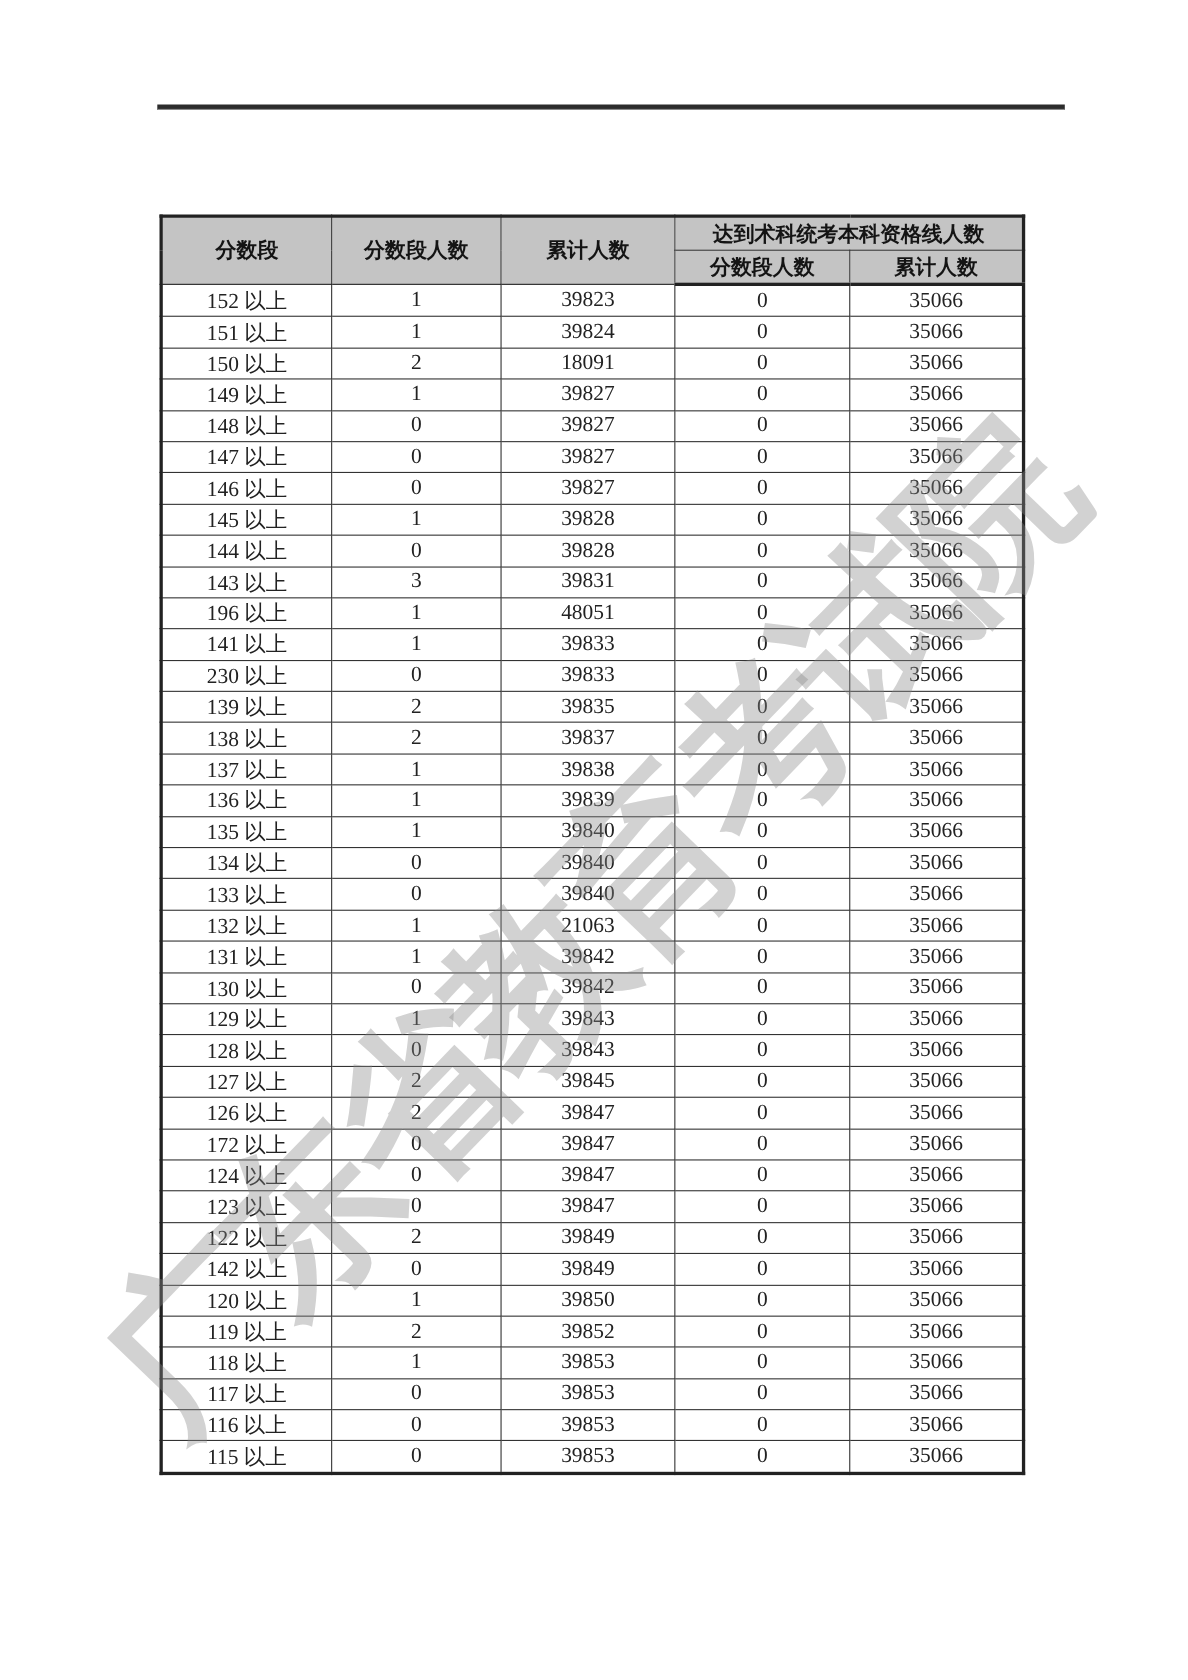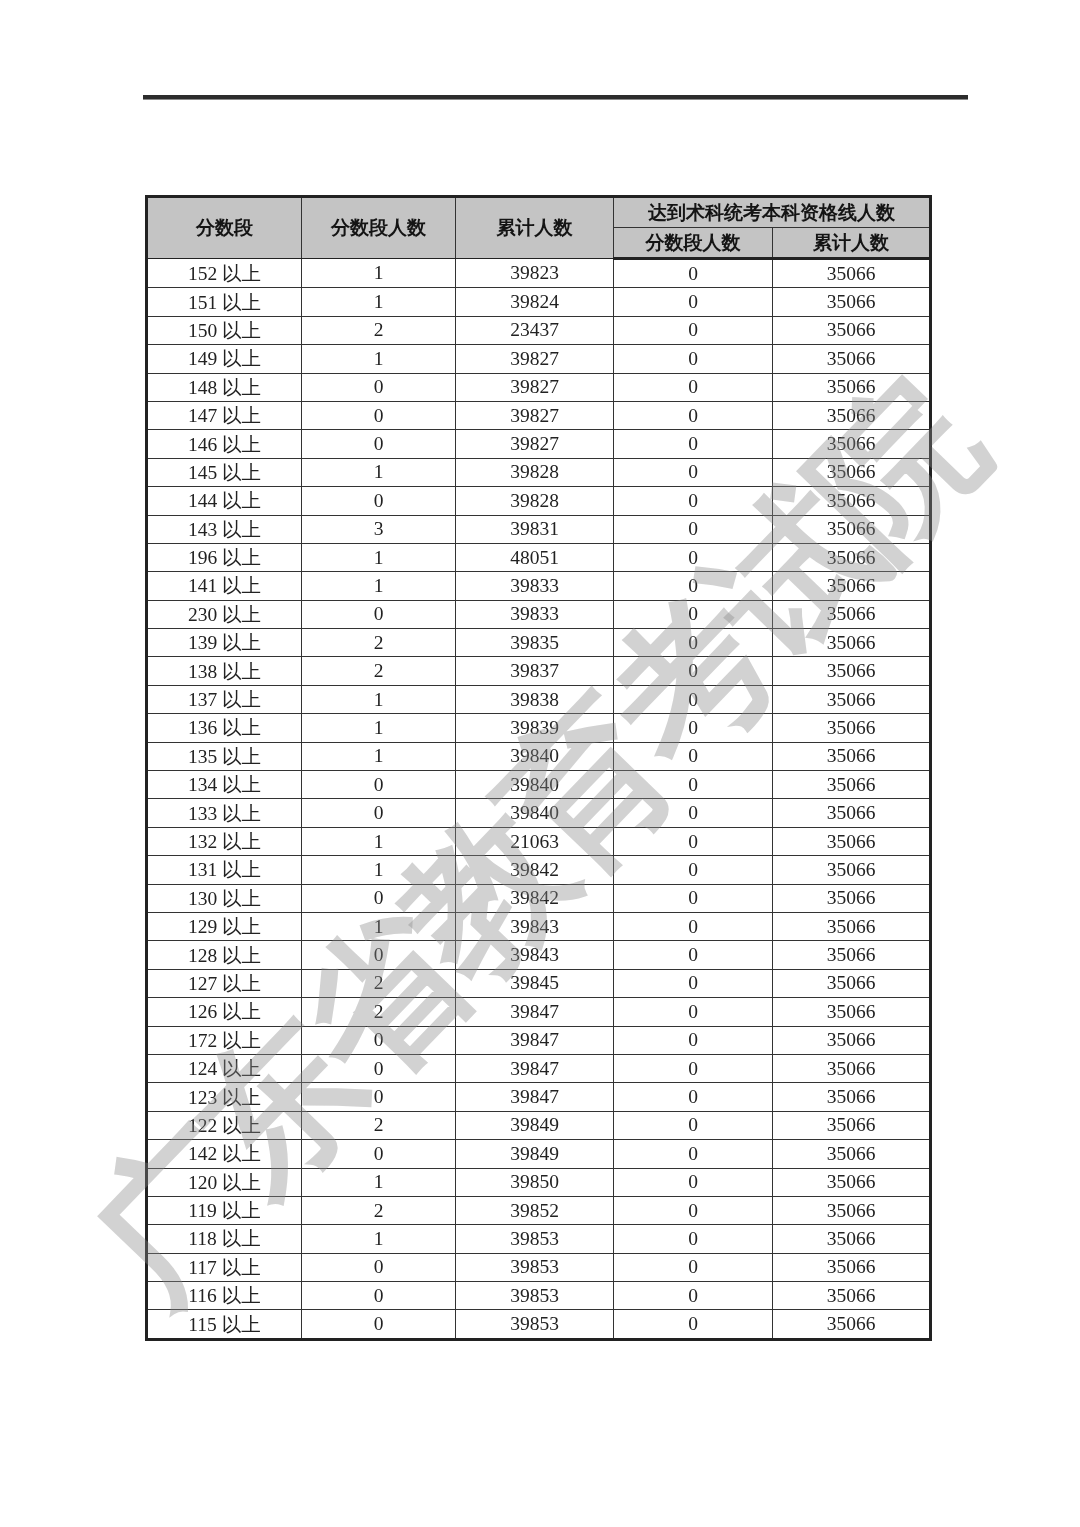--- a/index.html
+++ b/index.html
@@ -133,21 +133,21 @@
       <tr>
         <td>151 以上</td>
         <td>1</td>
         <td>39824</td>
         <td>0</td>
         <td>35066</td>
       </tr>
       <tr>
         <td>150 以上</td>
         <td>2</td>
-        <td>23437</td>
+        <td>18091</td>
         <td>0</td>
         <td>35066</td>
       </tr>
       <tr>
         <td>149 以上</td>
         <td>1</td>
         <td>39827</td>
         <td>0</td>
         <td>35066</td>
       </tr>

